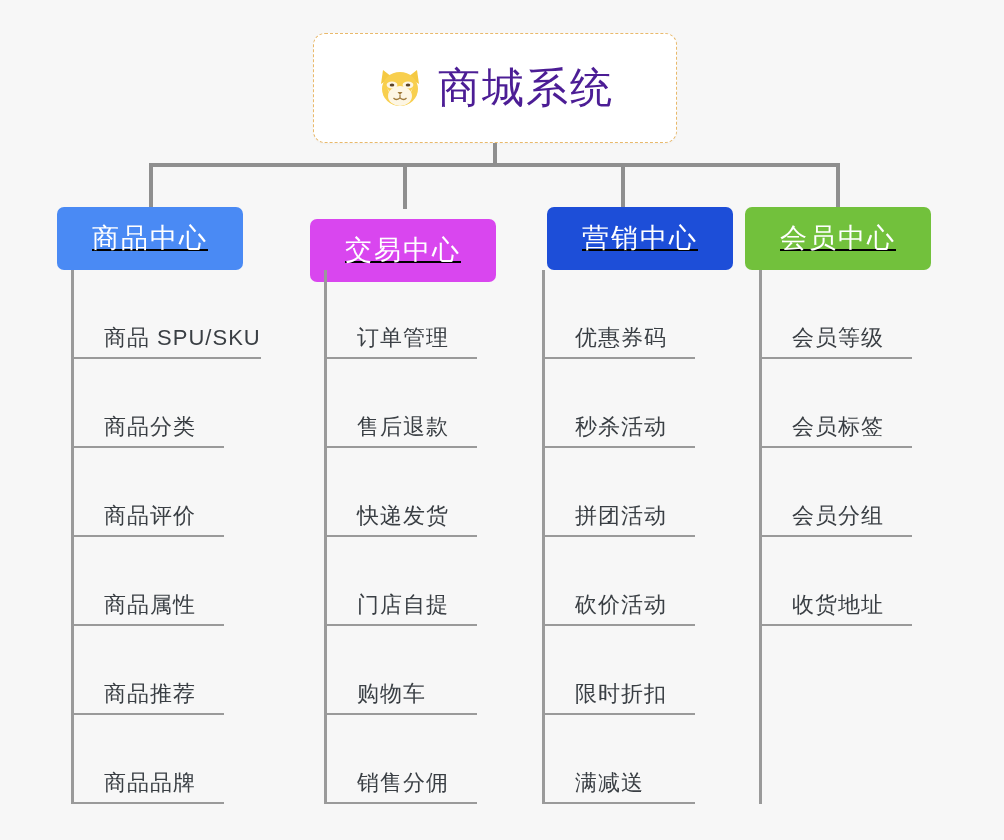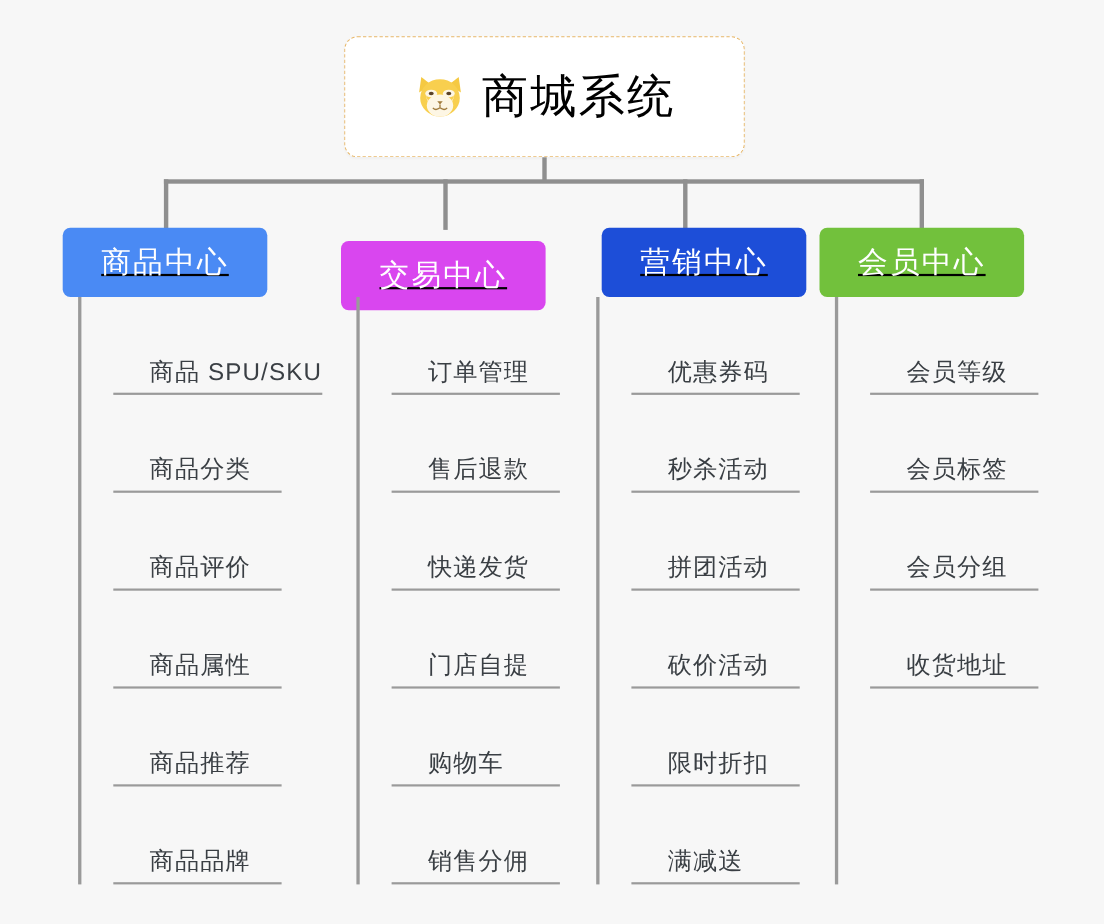--- a/index.html
+++ b/index.html
@@ -96,21 +96,20 @@
     top: 63px;
     width: 3px;
     background: #9a9a9a;
   }
 
   .leaf-list {
     position: absolute;
     left: 14px;
     top: 63px;
     width: 200px;
-    margin-left: 32px;
   }
   .leaf {
     position: relative;
     height: 89px;
     box-sizing: border-box;
     display: flex;
     align-items: flex-end;
     padding-left: 33px;
   }
   .leaf-label {
@@ -149,21 +148,21 @@
         <ellipse cx="16" cy="21" rx="2.3" ry="1.5" fill="#5a4228"></ellipse>
         <ellipse cx="32" cy="21" rx="2.3" ry="1.5" fill="#5a4228"></ellipse>
 
         <path d="M21.5 28 h5 l-2.5 3 Z" fill="#a07b3c"></path>
 
         <path d="M24 31 v3" stroke="#a07b3c" stroke-width="1.2" fill="none"></path>
         <path d="M24 34 q-4 3 -6.5 0" stroke="#a07b3c" stroke-width="1.2" fill="none"></path>
         <path d="M24 34 q4 3 6.5 0" stroke="#a07b3c" stroke-width="1.2" fill="none"></path>
       </svg>
     </span>
-    <span class="root-title" style="color: #000000;">商城系统</span>
+    <span class="root-title" style="color: #4c1d95;">商城系统</span>
   </div>
 
   <div class="conn conn-v" style="left: 493px; top: 143px; height: 22px; background: rgb(143, 143, 143);"></div>
 
   <div class="conn conn-h" style="left: 149px; top: 163px; width: 691px; background: rgb(143, 143, 143);"></div>
 
   <div class="conn conn-v" style="left: 149px; top: 163px; height: 46px; background: rgb(143, 143, 143);"></div>
   <div class="conn conn-v" style="left: 403px; top: 163px; height: 46px; background: rgb(143, 143, 143);"></div>
   <div class="conn conn-v" style="left: 621px; top: 163px; height: 46px; background: rgb(143, 143, 143);"></div>
   <div class="conn conn-v" style="left: 836px; top: 163px; height: 46px; background: rgb(143, 143, 143);"></div>

